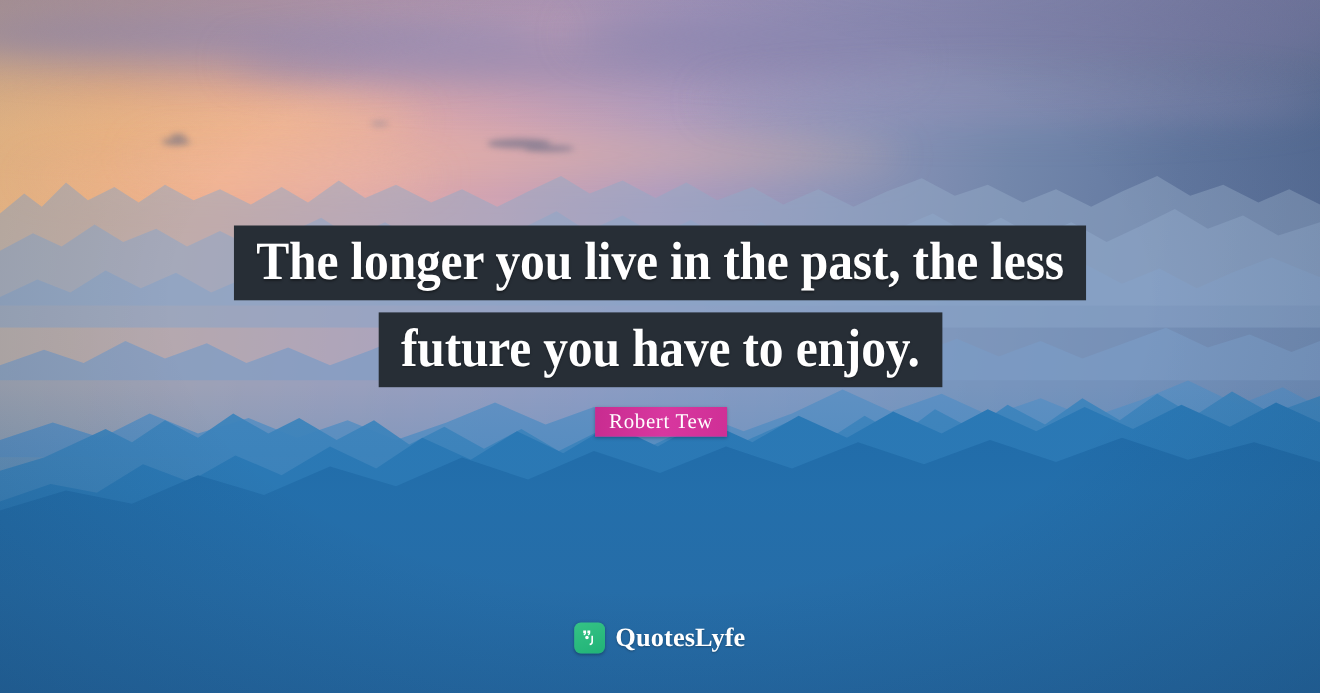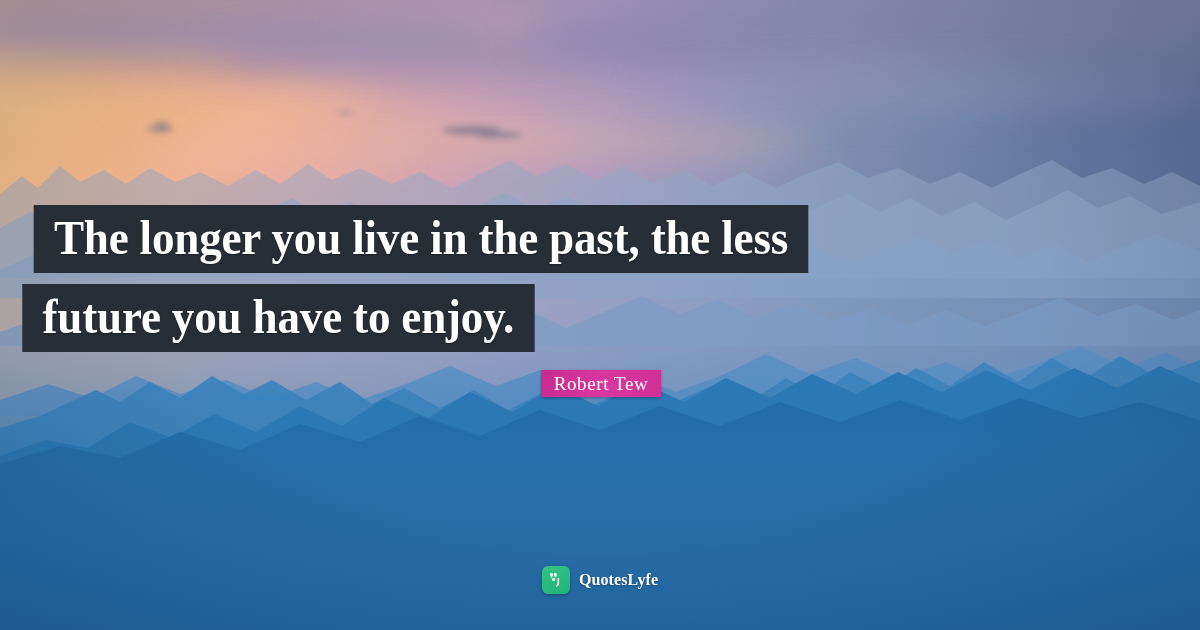--- a/index.html
+++ b/index.html
@@ -100,21 +100,21 @@
     pointer-events: none;
   }
 
   
   .quote-wrap {
     position: absolute;
     left: 0; right: 0;
     top: 205px;
     display: flex;
     flex-direction: column;
-    align-items: flex-start;
+    align-items: center;
   }
   .quote-line {
     background: #272e36;
     color: #ffffff;
     font-size: 49px;
     line-height: 64px;
     font-weight: 700;
     letter-spacing: -0.2px;
     padding: 1px 22px 3px 22px;
     white-space: nowrap;
@@ -156,21 +156,21 @@
     height: 28px;
     border-radius: 6px;
     background: linear-gradient(160deg, #35c285 0%, #21b377 100%);
     display: flex;
     align-items: center;
     justify-content: center;
     box-shadow: 0 1px 3px rgba(0,0,0,.3);
   }
   .logo-text {
     color: #ffffff;
-    font-size: 16px;
+    font-size: 24px;
     font-weight: 700;
     letter-spacing: 0.1px;
     text-shadow: 0 1px 2px rgba(0,0,0,.3);
   }
 </style>
 </head>
 <body>
 
 <div id="canvas">
 

